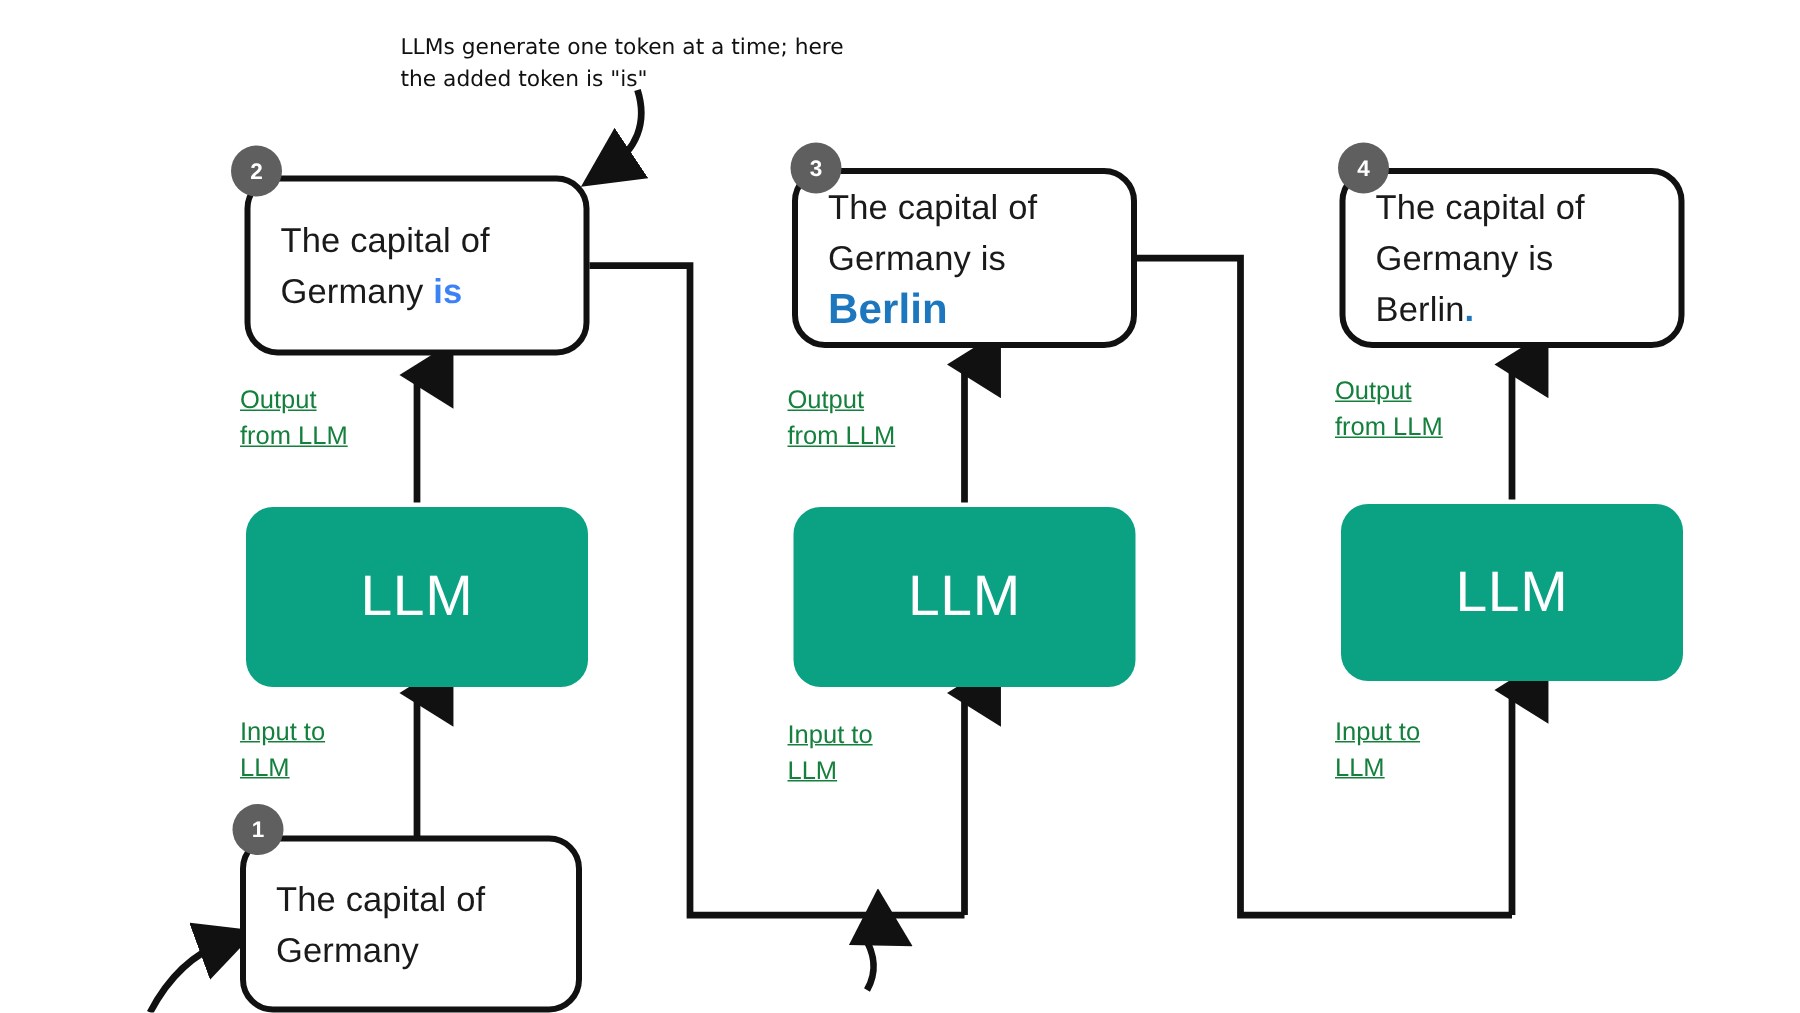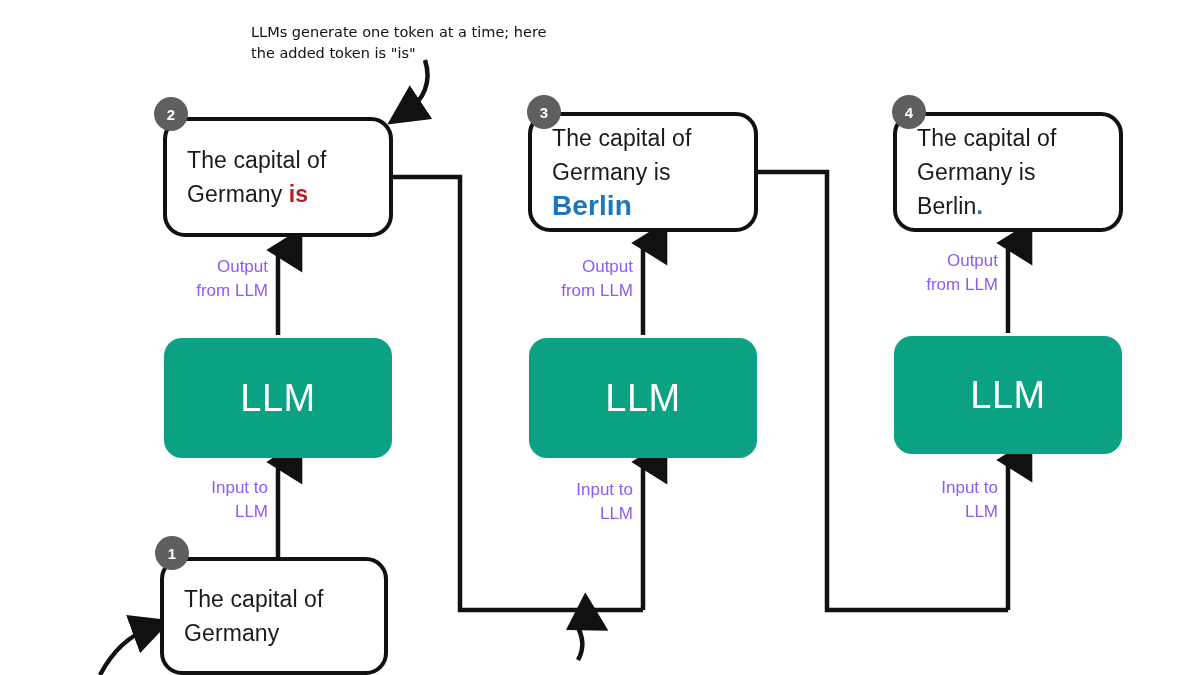--- a/index.html
+++ b/index.html
@@ -38,21 +38,21 @@
     z-index: 3;
   }
   .textbox .tb-text {
     font-size: 23px;
     line-height: 34px;
     letter-spacing: 0.1px;
     color: #1a1a1a;
     white-space: pre-line;
   }
   .tok {
-    color: #b91c1c;
+    color: #3b82f6;
     font-weight: bold;
   }
   .tok-big {
     color: #1c77be;
     font-weight: bold;
     font-size: 28px;
     margin-top: 24px;
   }
   .tok-dot {
     color: #1c77be;
@@ -89,24 +89,24 @@
     color: #ffffff;
     font-size: 38px;
     letter-spacing: 0.5px;
   }
 
   
   .caption {
     position: absolute;
     font-size: 17px;
     line-height: 24px;
-    text-align: right;
-    color: #8b5cf6;
+    color: #15803d;
     white-space: pre-line;
     z-index: 4;
+    text-decoration: underline;
   }
 
   
   .annotation {
     position: absolute;
     font-family: "DejaVu Sans", sans-serif;
     font-size: 14.5px;
     line-height: 21px;
     color: #111111;
     white-space: pre-line;
@@ -139,21 +139,21 @@
 
   <path d="M 758 172 L 827 172 L 827 610 L 1008 610" fill="none" stroke="#111111" stroke-width="4.5" stroke-linecap="butt" stroke-linejoin="miter"></path>
 
   <path d="M 100 675 C 112 652 128 636 150 628" fill="none" stroke="#111111" stroke-width="4.5" marker-end="url(#arrowTri)"></path>
 
   <path d="M 578 660 C 586 646 582 634 576 624" fill="none" stroke="#111111" stroke-width="4.5" marker-end="url(#arrowUp)"></path>
 
   <path d="M 425 60 C 432 82 424 100 406 112" fill="none" stroke="#111111" stroke-width="4.5" marker-end="url(#arrowTri)"></path>
 </svg>
 
-<div class="annotation" style="left:251px; top:22px; width:340px;">LLMs generate one token at a time; here
+<div class="annotation" style="left:267px; top:22px; width:340px;">LLMs generate one token at a time; here
 the added token is "is"</div>
 
 <div class="textbox" style="left:163px; top:117px; width:230px; height:120px;">
   <div class="tb-text"><span>The capital of</span><br><span>Germany </span><span class="tok">is</span></div>
 </div>
 <div class="badge" style="left:154px; top:97px;">2</div>
 
 <div class="textbox" style="left:528px; top:112px; width:230px; height:120px;">
   <div class="tb-text"><span>The capital of</span><br><span>Germany is </span><span class="tok-big">Berlin</span></div>
 </div>

